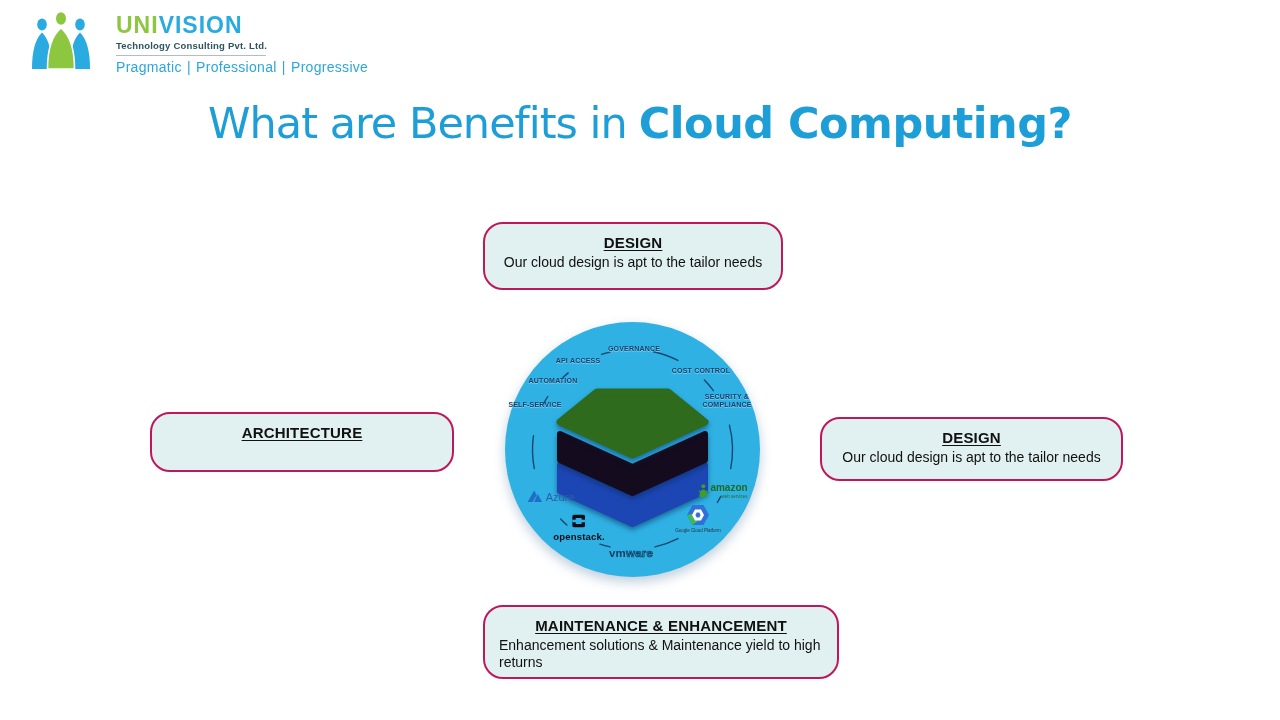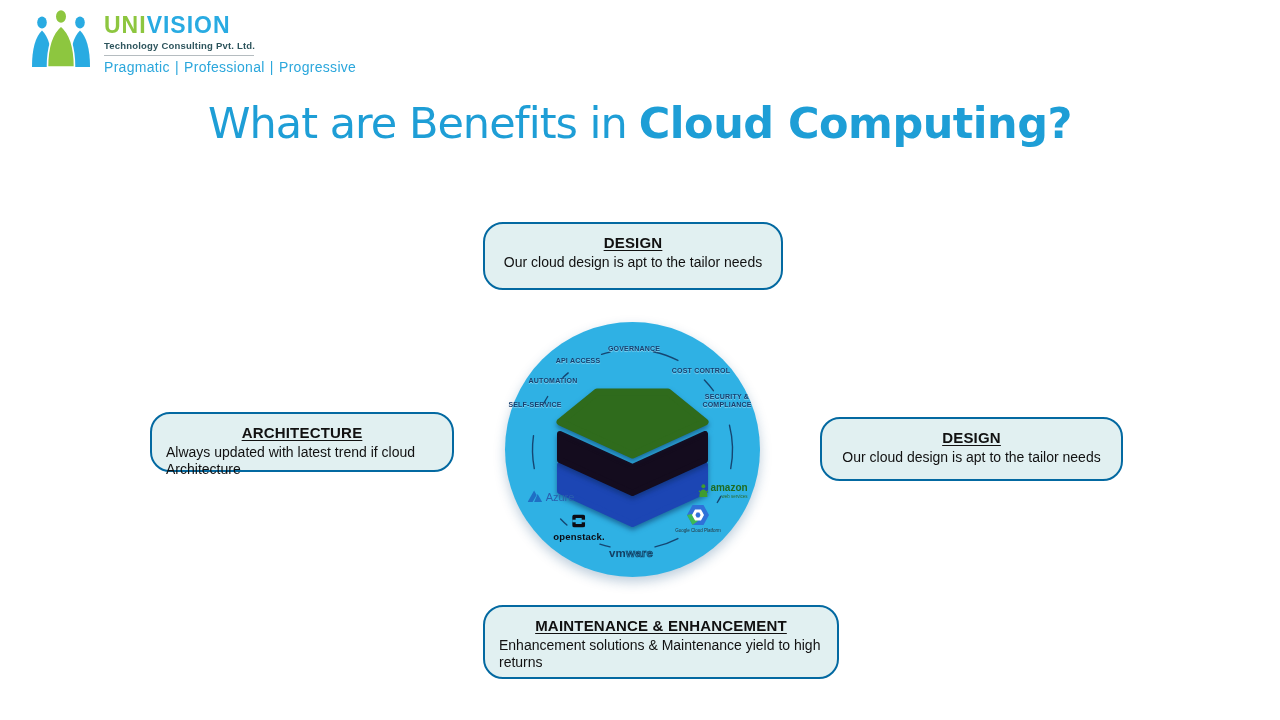--- a/index.html
+++ b/index.html
@@ -2,41 +2,41 @@
 <html><head>
 <meta charset="utf-8">
 <style>
   html,body { margin:0; padding:0; background:#ffffff; }
   .page {
     position:relative; width:1280px; height:720px; background:#ffffff;
     font-family:"Liberation Sans", sans-serif; overflow:hidden;
   }
 
   
-  .brand { position:absolute; left:28px; top:8px; display:flex; align-items:flex-start; }
+  .brand { position:absolute; left:28px; top:8px; display:flex; align-items:center;gap:12px; }
   .brand-text { margin-left:10px; padding-top:6px; }
   .brand-name { font-size:23px; font-weight:bold; letter-spacing:1px; line-height:1; }
   .brand-name .uni { color:#8dc63f; }
   .brand-name .vision { color:#29abe2; }
   .brand-sub { font-size:9.5px; font-weight:bold; color:#2d545c; margin-top:3px; letter-spacing:.2px; }
   .brand-line { border-top:1px solid #b5bcc0; margin:4px 0 3px; width:150px; }
   .brand-tag { font-size:14px; color:#2ba7dc; letter-spacing:.3px; word-spacing:1px; }
 
   
   .title {
     position:absolute; top:98px; left:0; width:100%; text-align:center;
     font-family:"DejaVu Sans", sans-serif; font-size:43px; color:#1e9ed6;
     letter-spacing:-1px; line-height:1.2;
   }
   .title .prefix { font-weight:normal; margin-right:12px; }
   .title .bold { font-weight:bold; letter-spacing:-0.5px; }
 
   
   .callout {
-    position:absolute; background:#e1f0f1; border:2px solid #0369a1;
+    position:absolute; background:#e1f0f1; border:2px solid #be185d;
     border-radius:20px; padding:10px 14px 8px; box-sizing:border-box; color:#111;
   }
   .callout h3 {
     margin:0 0 3px; font-size:15px; font-weight:bold; text-align:center;
     text-decoration:underline; text-underline-offset:2px; letter-spacing:.2px;
   }
   .callout p { margin:0; font-size:14px; line-height:1.18; }
   .c-top    { left:483px; top:222px; width:300px; height:68px; }
   .c-top p  { text-align:center; }
   .c-left   { left:150px; top:412px; width:304px; height:60px; }
@@ -109,21 +109,20 @@
     <span class="prefix">What are Benefits in</span><span class="bold">Cloud Computing?</span>
   </div>
 
   <div class="callout c-top">
     <h3>DESIGN</h3>
     <p>Our cloud design is apt to the tailor needs</p>
   </div>
 
   <div class="callout c-left">
     <h3>ARCHITECTURE</h3>
-    <p>Always updated with latest trend if cloud Architecture</p>
   </div>
 
   <div class="callout c-right">
     <h3>DESIGN</h3>
     <p>Our cloud design is apt to the tailor needs</p>
   </div>
 
   <div class="callout c-bottom">
     <h3>MAINTENANCE &amp; ENHANCEMENT</h3>
     <p>Enhancement solutions &amp; Maintenance yield to high returns</p>

